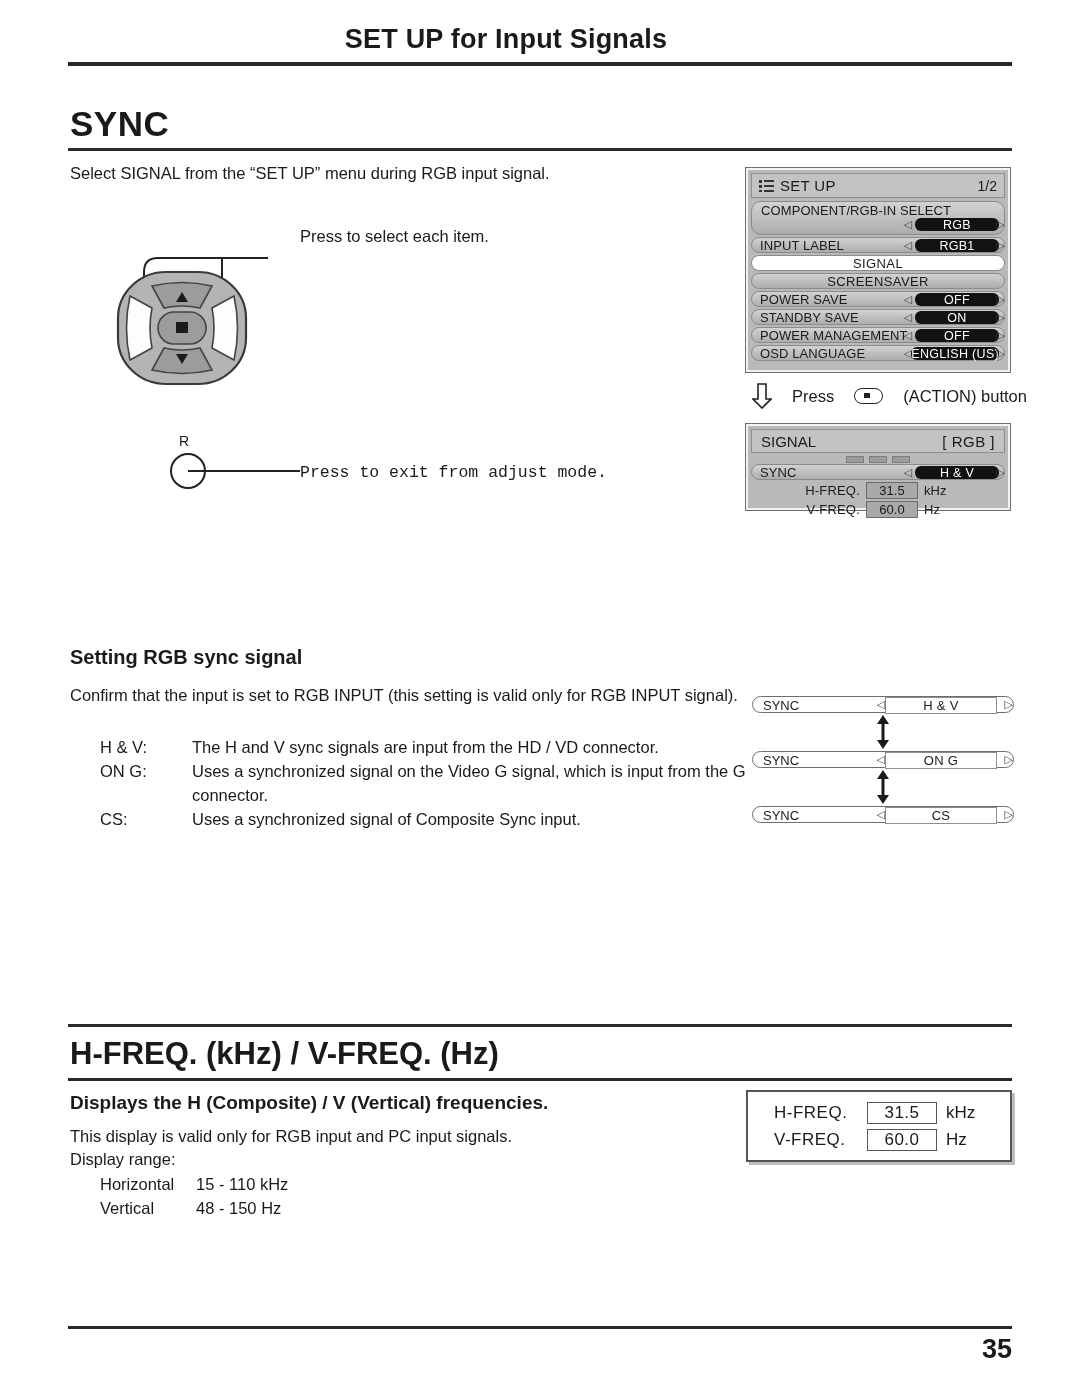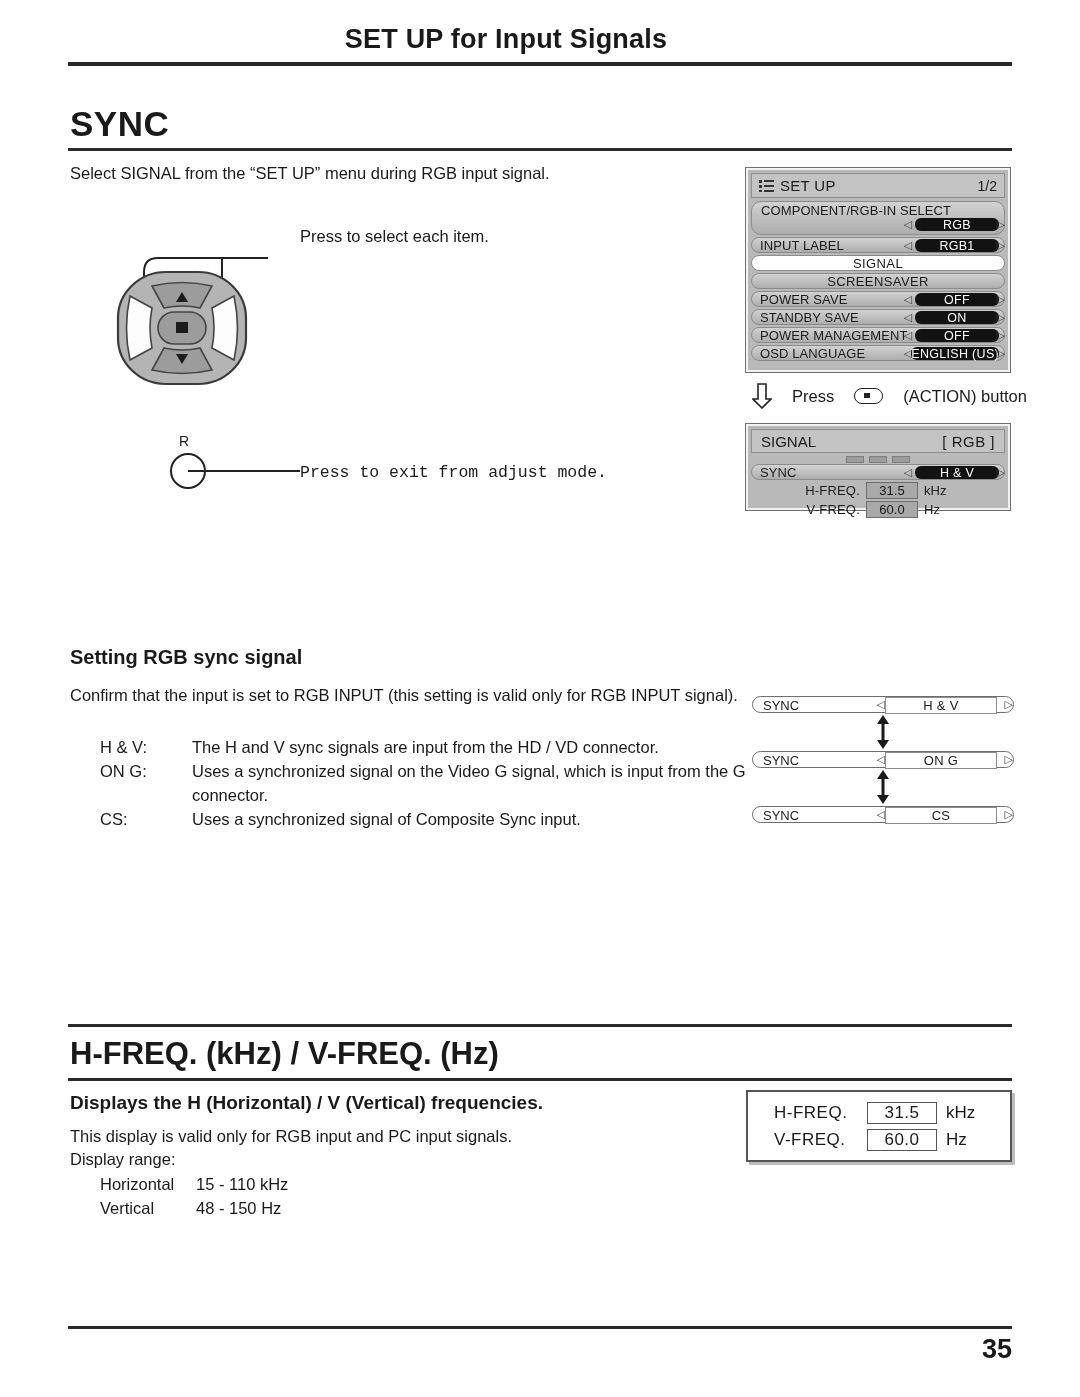--- a/index.html
+++ b/index.html
@@ -361,21 +361,21 @@
       <span class="nm">SYNC</span>
       <span class="arL">◁</span>
       <span class="val">CS</span>
       <span class="arR">▷</span>
     </div>
   </div>
 
   <div class="rule2"></div>
   <div class="hf-title">H-FREQ. (kHz) / V-FREQ. (Hz)</div>
   <div class="rule3"></div>
-  <div class="hf-sub">Displays the H (Horizontal) / V (Vertical) frequencies.</div>
+  <div class="hf-sub">Displays the H (Composite) / V (Vertical) frequencies.</div>
 
   <div class="p-hf">
     <span>This display is valid only for RGB input and PC input signals.</span><br>
     <span>Display range:</span>
   </div>
 
   <div class="rangelist">
     <div class="rr">
       <span class="rn">Horizontal</span>
       <span>15 - 110 kHz</span>

